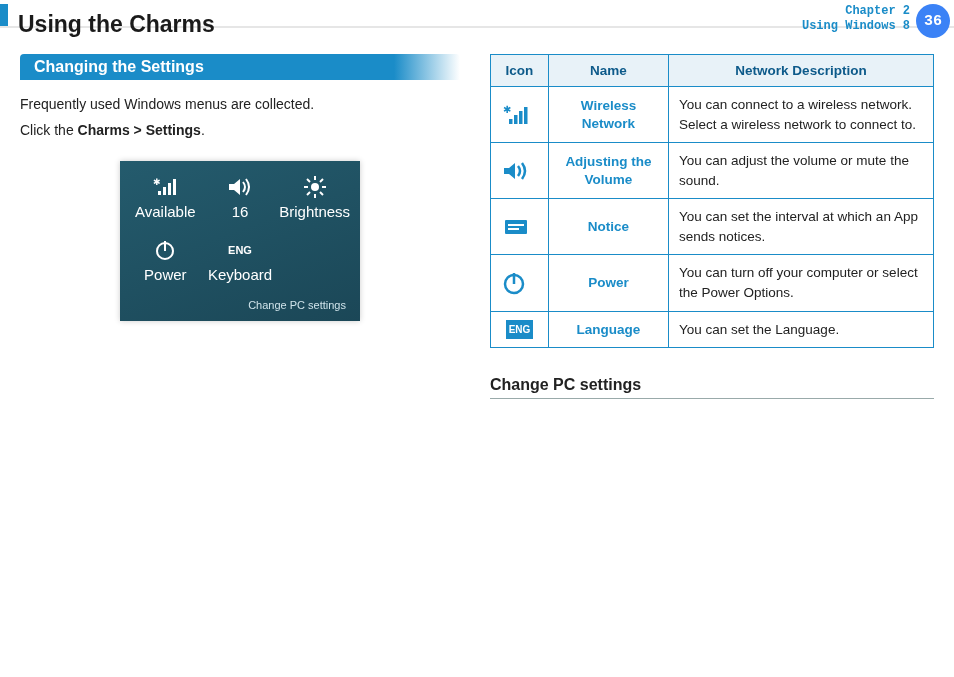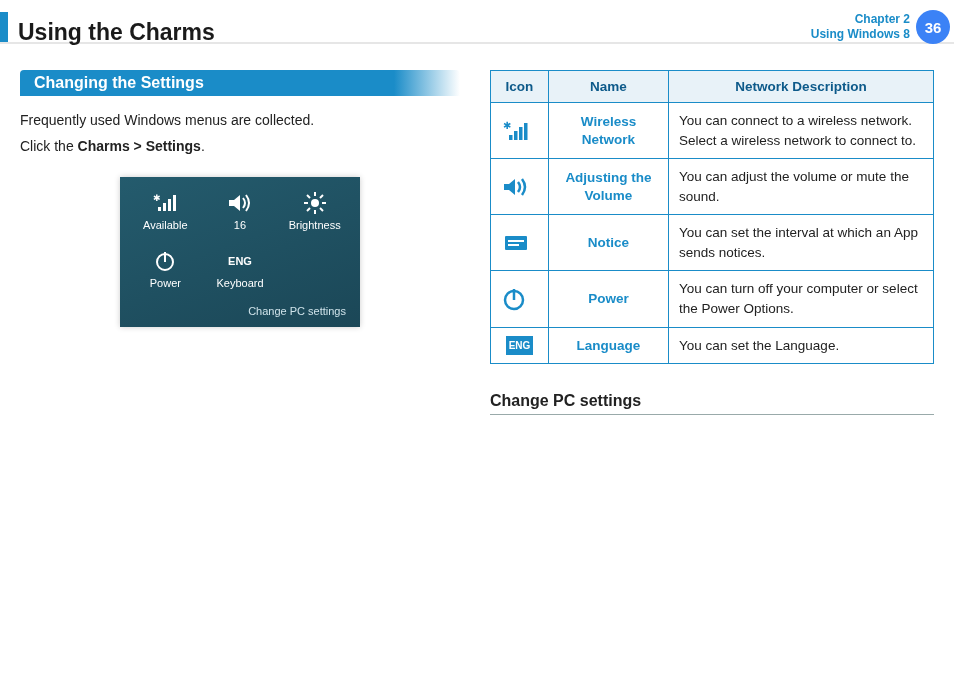--- a/index.html
+++ b/index.html
@@ -7,25 +7,25 @@
     font-family: "Segoe UI", Arial, sans-serif;
     width: 954px;
     height: 677px;
     background: #fff;
     color: #222;
     font-size: 14px;
     position: relative;
   }
   
   .hdr {
-    height: 44px;
+    height: 28px;
     display: flex;
     align-items: center;
     border-bottom: 2px solid #e6e6e6;
-    padding: 12px 0 0 0;
+    padding: 4px 0 0 0;
     margin-bottom: 6px;
   }
   .hdr-left {
     display: flex;
     align-items: stretch;
     height: 100%;
   }
   .hdr-blue {
     width: 8px;
     background: #1a8cc8;
@@ -33,22 +33,22 @@
   }
   .hdr-title {
     font-size: 23px;
     font-weight: 700;
     color: #1a1a1a;
     line-height: 40px;
   }
   .hdr-right {
     margin-left: auto;
     display: flex;
-    align-items: center;
     height: 100%;
+    font-family: Liberation Mono, monospace;
   }
   .hdr-chapter {
     text-align: right;
     font-size: 12px;
     font-weight: 700;
     color: #1a8cc8;
     line-height: 1.25;
     margin-right: 6px;
   }
   .hdr-page {
@@ -101,21 +101,21 @@
   .tile {
     color: #fff;
     font-size: 9px;
     text-align: center;
     display: flex;
     flex-direction: column;
     align-items: center;
     gap: 4px;
   }
   .tile .ticon { height: 24px; display:flex; align-items:center; justify-content:center;}
-  .tile .tlabel { font-size: 11px; }
+  .tile .tlabel { font-size: 15px; }
   .change-pc {
     color: #cfe3ea;
     font-size: 11px;
     text-align: right;
     padding: 6px 14px 10px 0;
   }
   
   table.func {
     border-collapse: collapse;
     width: 100%;

